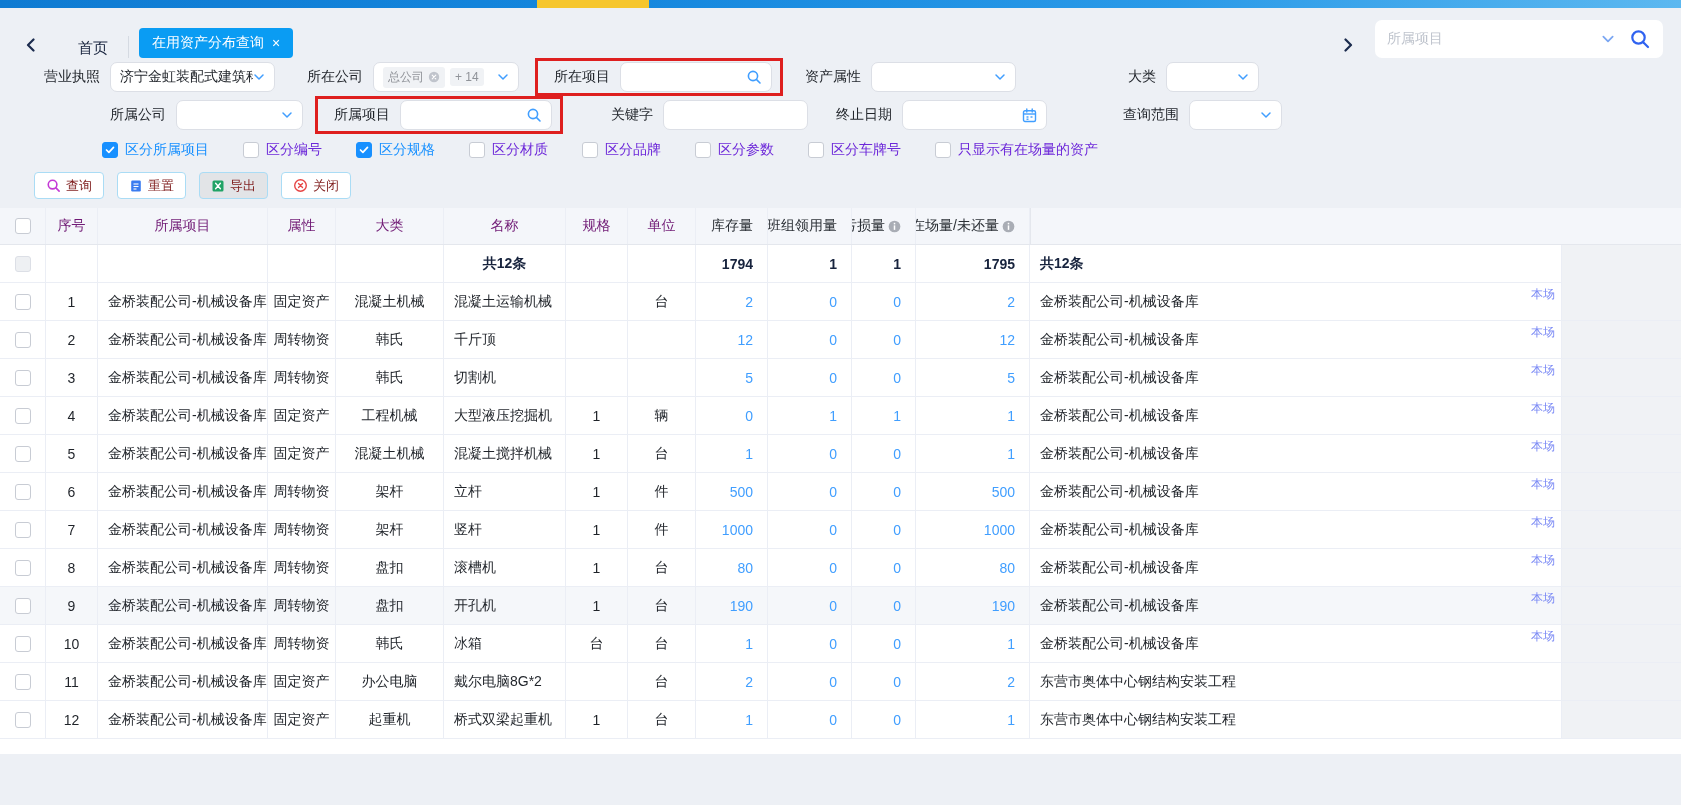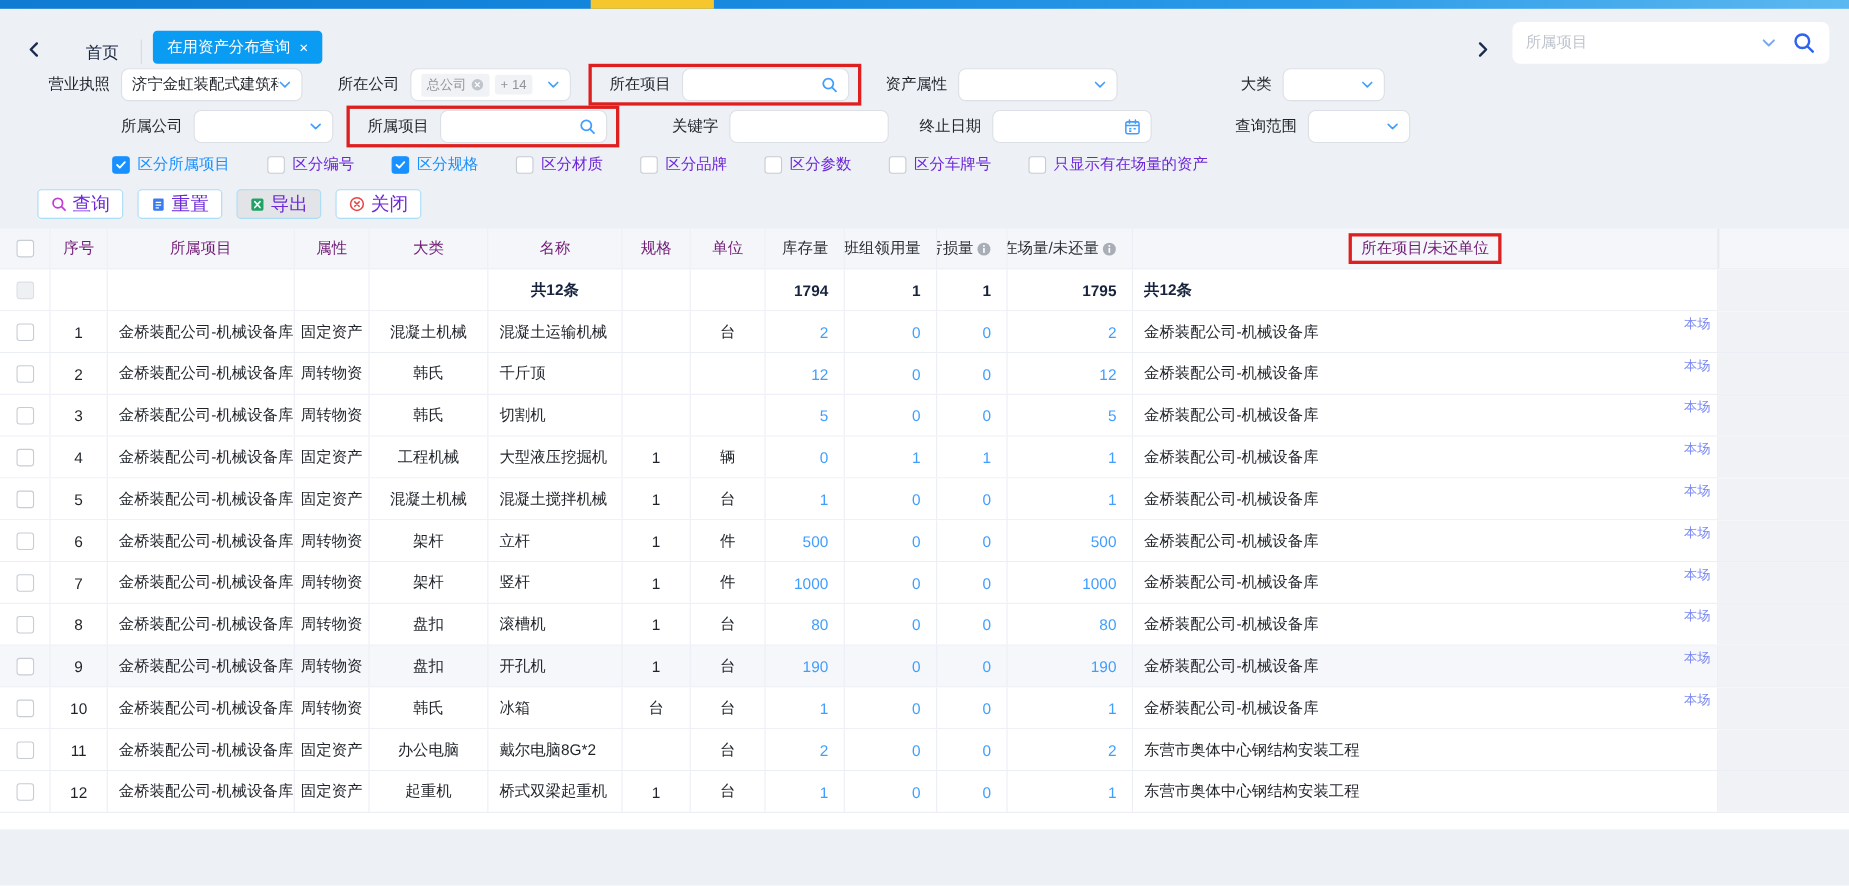--- a/index.html
+++ b/index.html
@@ -39,21 +39,21 @@
   .opts { display:flex; align-items:center; gap:34px; padding-left:102px; height:28px; margin-top:2px; }
   .opt { display:flex; align-items:center; gap:7px; cursor:pointer;text-align:right; }
   .opt .box { width:16px; height:16px; border:1px solid #c8ccd4; border-radius:3px; background:#fff; display:flex; align-items:center; justify-content:center; }
   .opt .box svg { visibility:hidden; }
   .opt.checked .box { background:#1890ff; border-color:#1890ff; }
   .opt.checked .box svg { visibility:visible; }
   .opt .lbl { color:#6d28d9; }
   .opt.checked .lbl { color:#1890ff; }
   
   .btns { display:flex; align-items:center; gap:13px; padding-left:34px; margin-top:8px; }
-  .btn { height:27px; display:flex; align-items:center; gap:5px; padding:0 11px; background:#fff; border:1px solid #aadcf5; border-radius:4px; font-size:17px; color:#6d28d9; cursor:pointer; }
+  .btn { height:27px; display:flex; align-items:center; gap:5px; padding:0 11px; background:#fff; border:1px solid #aadcf5; border-radius:4px; font-size:13px; color:#7f1d1d; cursor:pointer; }
   .btn.gray { background:#e2e4e7; }
   
   .table-wrap { margin-top:9px; background:#fff; padding-bottom:15px; }
   .tr { display:flex; align-items:stretch; position:relative; border-bottom:1px solid #ebeef5; background:#fff; }
   .thead { background:#f4f6fa; border-bottom:1px solid #e4e7ed; }
   .thead .td { height:36px; color:#701a75; background:#f4f6fa; }
   .td { display:flex; align-items:center; justify-content:center; height:37px; border-right:1px solid #ebeef5; font-size:14px; overflow:hidden; white-space:nowrap; }
   .td.left { justify-content:flex-start; padding-left:10px; }
   .td.num { justify-content:flex-end; padding-right:14px; color:#409eff; }
   .thead .td.num { color:#2b3036; }
@@ -352,23 +352,20 @@
     <div class="td c-onsite num">
       <span>在场量/未还量</span>
       <span class="hdr-info">
           <svg width="13" height="13" viewBox="0 0 14 14">
             <circle cx="7" cy="7" r="6.3" fill="#a9adb5"></circle>
             <rect x="6.2" y="5.8" width="1.6" height="4.8" fill="#fff"></rect>
             <rect x="6.2" y="3" width="1.6" height="1.7" fill="#fff"></rect>
           </svg>
         </span>
     </div>
-    <div class="td c-loc">
-      <span class="red-annot-hdr"><span>所在项目/未还单位</span></span>
-    </div>
     <div class="td c-fill"></div>
   </div>
 
   <div class="tr summary">
     <div class="td c-check">
         <span class="cb disabled"></span>
       </div>
     <div class="td c-seq"></div>
     <div class="td c-owner"></div>
     <div class="td c-attr"></div>

